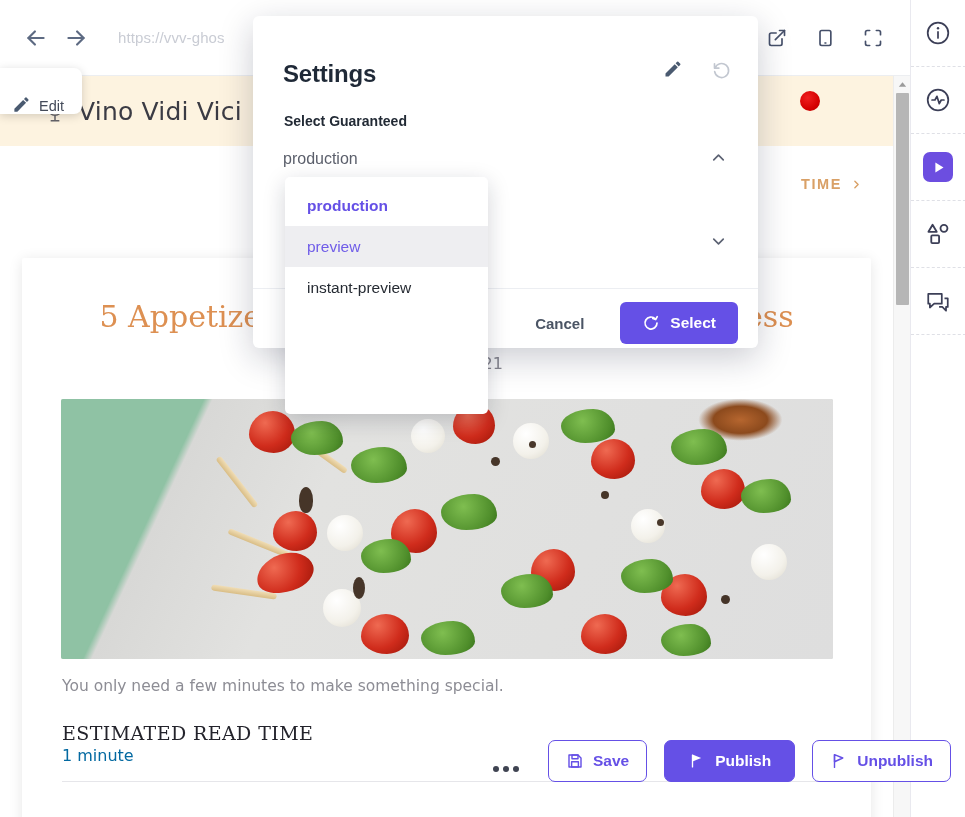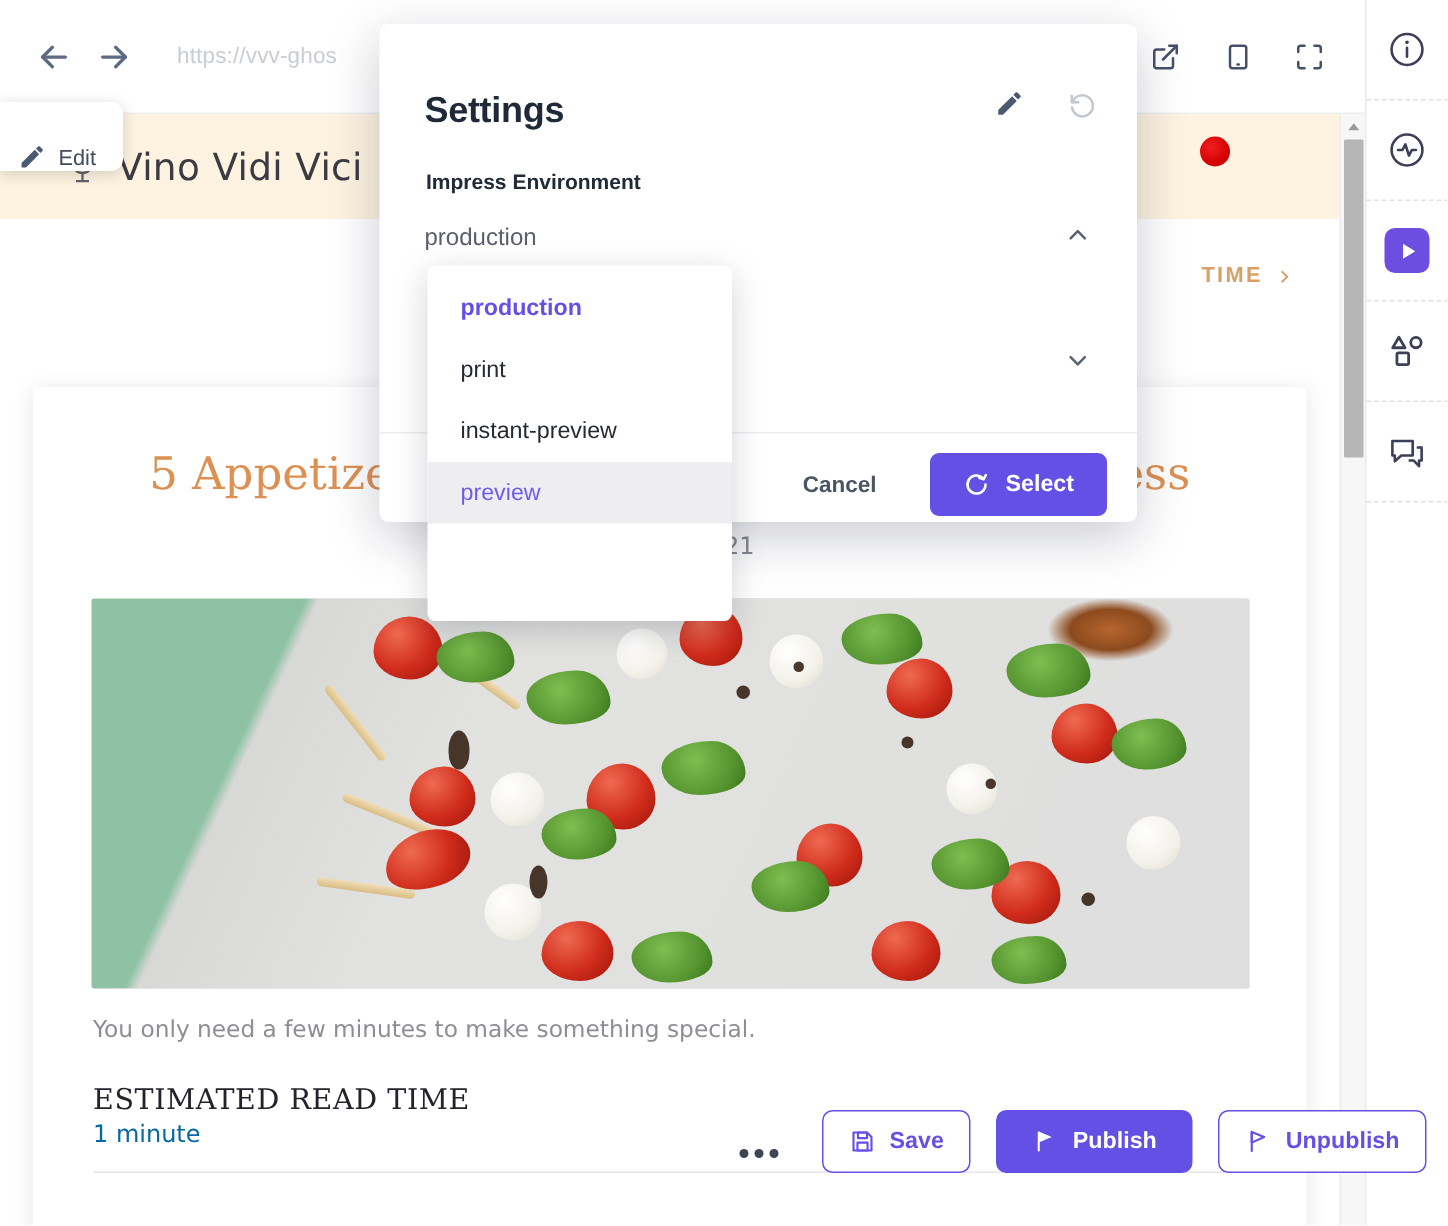--- a/index.html
+++ b/index.html
@@ -372,21 +372,21 @@
         </svg>
       </span>
       <span class="dlg-ico reset">
         <svg width="21" height="21" viewBox="0 0 24 24" fill="none" stroke="currentColor" stroke-width="1.9" stroke-linecap="round" stroke-linejoin="round">
           <path d="M4 5.5v5h5"></path>
             <path d="M4.6 10.4A8 8 0 1 1 4.2 14.5"></path>
         </svg>
       </span>
     </div>
 
-    <div class="field-label">Impress Environment</div>
+    <div class="field-label">Select Guaranteed</div>
 
     <div class="select-row">
       <span class="select-value">production</span>
       <span class="chev">
         <svg width="19" height="19" viewBox="0 0 24 24" fill="none" stroke="currentColor" stroke-width="2.1" stroke-linecap="round" stroke-linejoin="round">
             <polyline points="6 15 12 9 18 15"></polyline>
           </svg>
       </span>
     </div>
 
@@ -407,23 +407,22 @@
           <path d="M20 12a8 8 0 1 1-2.3-5.6"></path>
             <polyline points="20.3 3.6 18.2 7.4 14.4 6"></polyline>
         </svg>
         <span>Select</span>
       </button>
     </div>
   </div>
 
   <div class="dropdown">
     <div class="dd-item selected">production</div>
-    <div class="dd-item">print</div>
+    <div class="dd-item highlight">preview</div>
     <div class="dd-item">instant-preview</div>
-    <div class="dd-item highlight">preview</div>
   </div>
 
   <div class="bottom-bar">
     <div class="kebab" title="More options">
       <i></i>
         <i></i>
         <i></i>
     </div>
     <button class="act-btn">
       <svg width="18" height="18" viewBox="0 0 24 24" fill="none" stroke="currentColor" stroke-width="1.9" stroke-linejoin="round">

